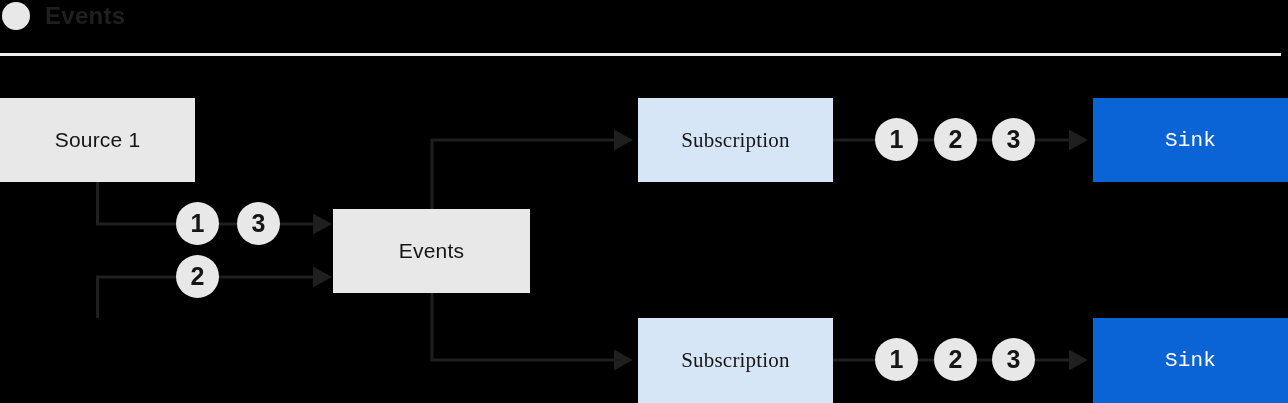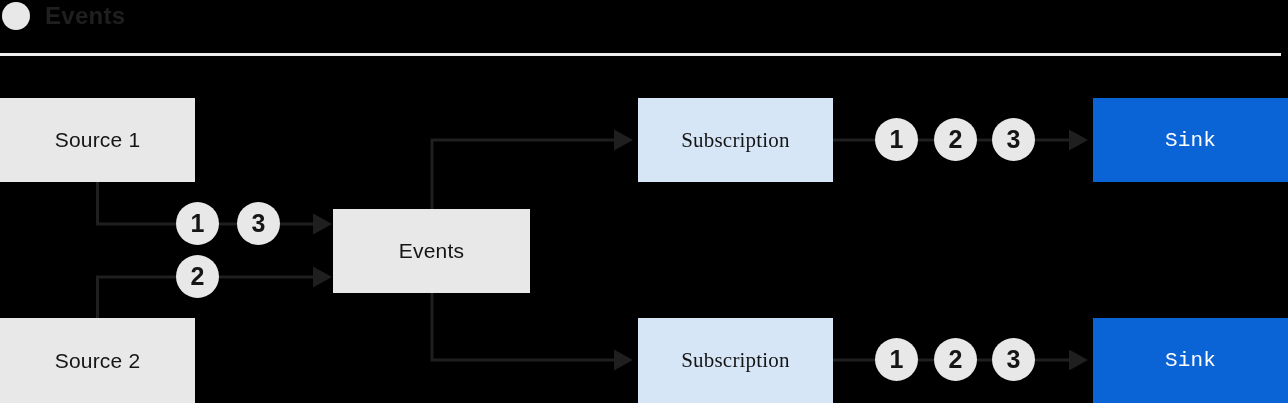--- a/index.html
+++ b/index.html
@@ -128,23 +128,20 @@
   <div class="event-circle e-b2">
       <span>2</span>
     </div>
   <div class="event-circle e-b3">
       <span>3</span>
     </div>
 
   <div class="node gray n-source1">
     <span>Source 1</span>
   </div>
-  <div class="node gray n-source2">
-    <span>Source 2</span>
-  </div>
   <div class="node gray n-channel">
     <span>Events</span>
   </div>
   <div class="node lightblue n-sub-top">
     <span>Subscription</span>
   </div>
   <div class="node lightblue n-sub-bottom">
     <span>Subscription</span>
   </div>
   <div class="node blue n-sink-top">

